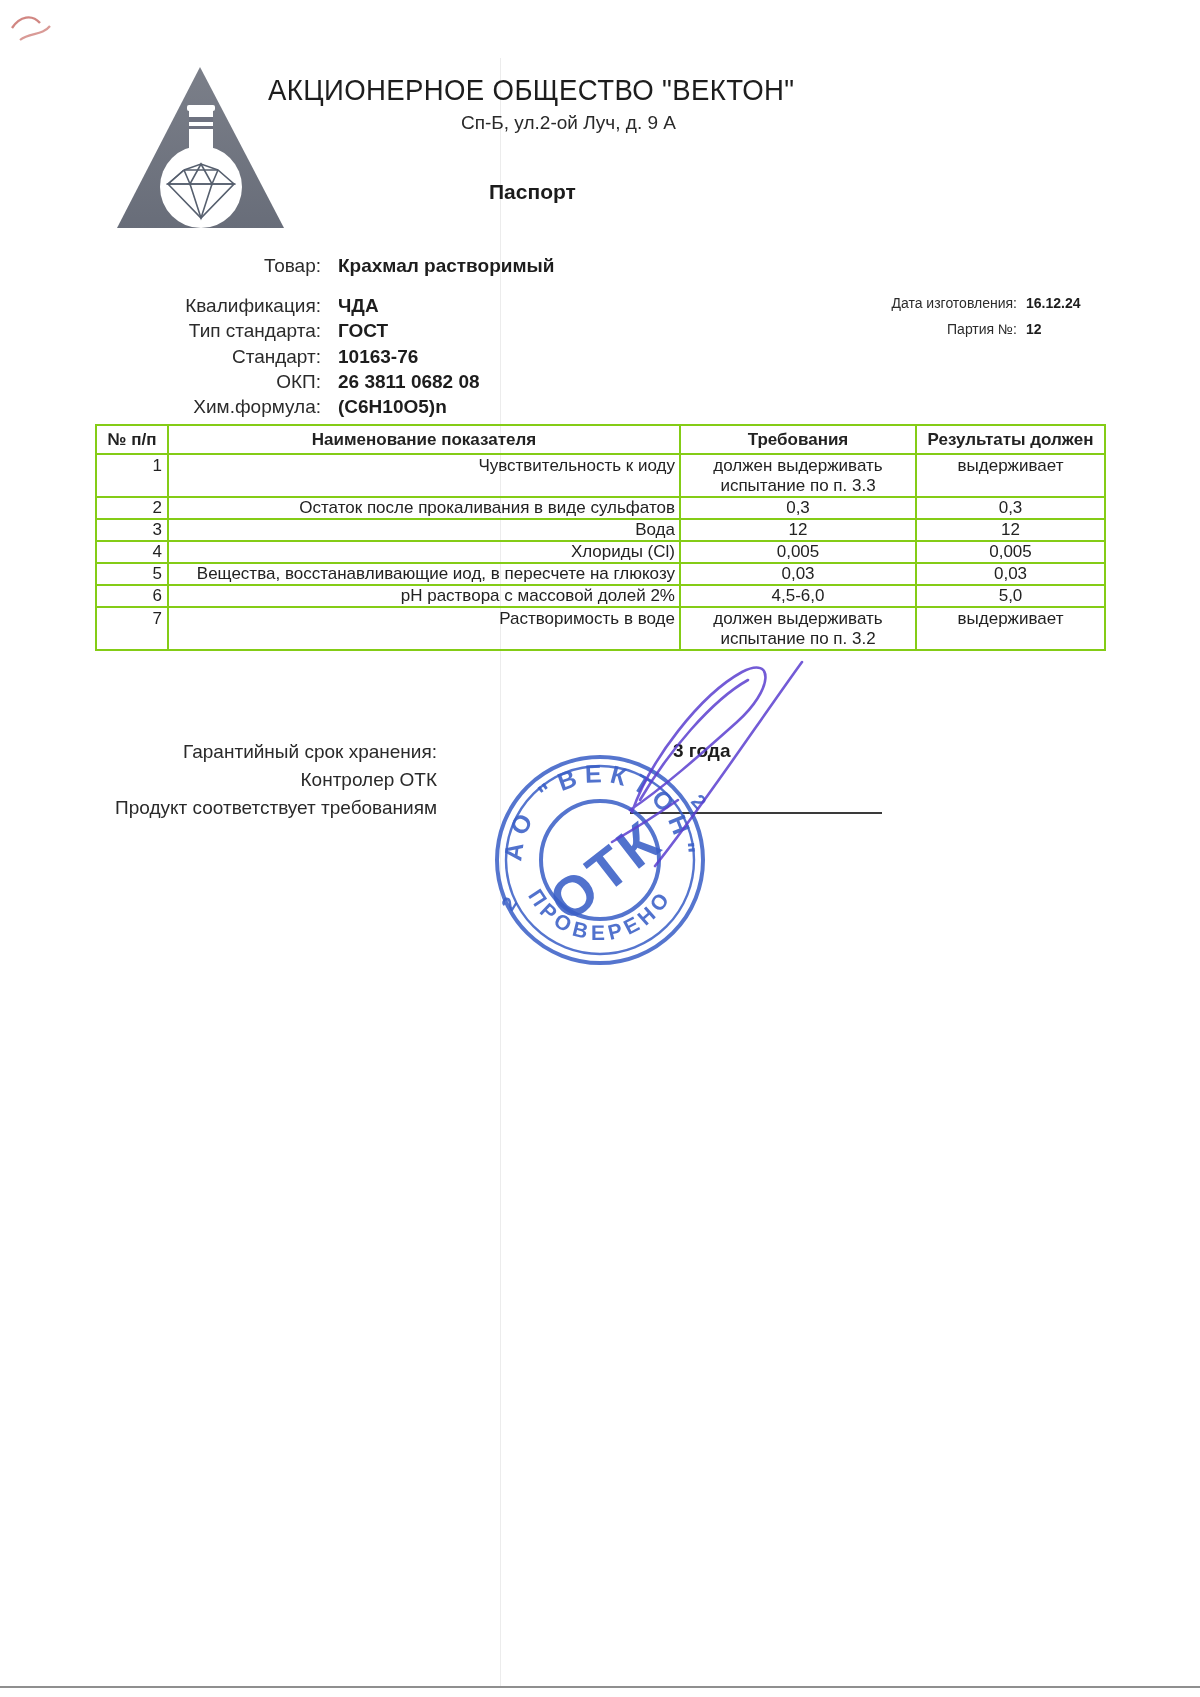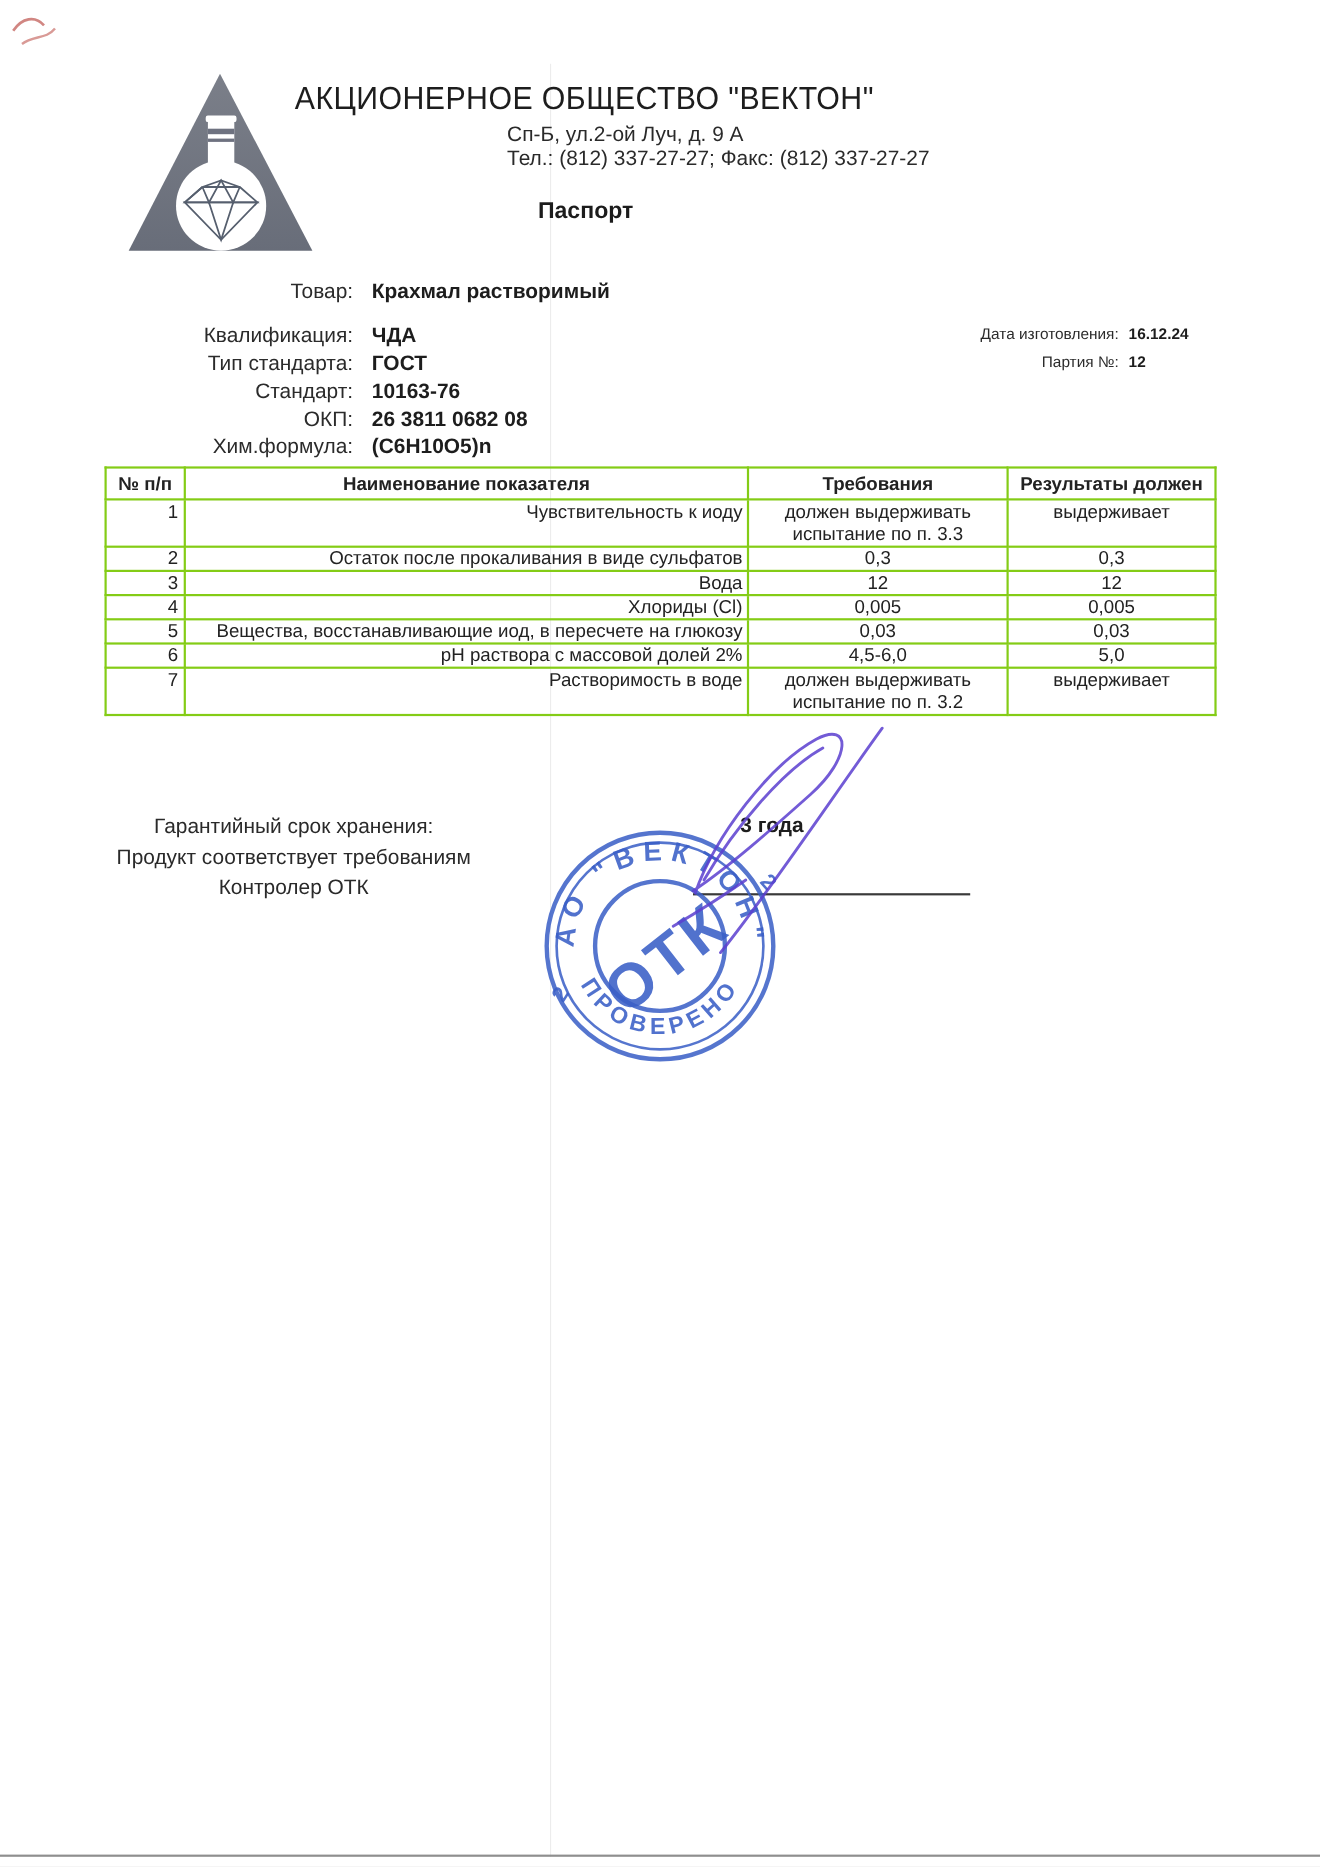--- a/index.html
+++ b/index.html
@@ -26,21 +26,21 @@
   table.analysis{position:absolute;left:95px;top:424px;border-collapse:collapse;table-layout:fixed;}
   table.analysis th,table.analysis td{border:2px solid #84cc16;font-size:17px;color:#222;
     overflow:hidden;}
   table.analysis th{height:27px;font-weight:bold;text-align:center;padding:0 2px;}
   tr.r-tall td{height:40px;vertical-align:top;line-height:20px;padding-top:1px;}
   tr.r-n td{height:20px;vertical-align:middle;}
   td.c-num{text-align:right;padding:0 5px 0 0;}
   td.c-name{text-align:right;padding:0 4px 0 6px;}
   td.c-req,td.c-res{text-align:center;padding:0 10px;}
   
-  .footer-block{left:97px;top:738px;width:340px;text-align:center;font-size:19px;
+  .footer-block{left:97px;top:738px;width:340px;text-align:right;font-size:19px;
     line-height:28px;color:#2a2a2a;}
   .warranty-value{left:673px;top:740px;font-size:19px;font-weight:bold;color:#1d1d1d;}
   .sig-line{left:630px;top:812px;width:252px;height:0;border-top:2px solid #3a3a3a;}
   
   .fold-line{left:500px;top:58px;width:1px;height:1630px;background:rgba(70,70,70,.10);}
   .bottom-edge{left:0;top:1686px;width:1200px;height:2px;background:#8f8f8f;}
 </style>
 </head>
 <body>
 
@@ -73,21 +73,20 @@
       <polyline points="74,110 58,124 124,124 108,110 74,110"></polyline>
       <polygon points="58,124 91,158 124,124"></polygon>
       <polyline points="74,110 80,124 91,104 102,124 108,110"></polyline>
       <polyline points="80,124 91,158 102,124"></polyline>
       <polyline points="58,124 74,110"></polyline>
     </g>
   </svg>
 
   <div class="abs company-name">АКЦИОНЕРНОЕ ОБЩЕСТВО "ВЕКТОН"</div>
   <div class="abs addr">Сп-Б, ул.2-ой Луч, д. 9 А</div>
-  <div class="abs contacts">Тел.: (812) 337-27-27; Факс: (812) 337-27-27</div>
   <div class="abs doc-title">Паспорт</div>
 
   <div class="abs info-row" style="top:255px;">
     <span class="lbl">Товар:</span><span class="val">Крахмал растворимый</span>
   </div>
   <div class="abs info-row" style="top:295px;">
     <span class="lbl">Квалификация:</span><span class="val">ЧДА</span>
   </div>
   <div class="abs info-row" style="top:320px;">
     <span class="lbl">Тип стандарта:</span><span class="val">ГОСТ</span>
@@ -163,22 +162,22 @@
       <td class="c-num">7</td>
       <td class="c-name">Растворимость в воде</td>
       <td class="c-req">должен выдерживать испытание по п. 3.2</td>
       <td class="c-res">выдерживает</td>
     </tr>
   </tbody>
     </table>
 
   <div class="abs footer-block">
     <div>Гарантийный срок хранения:</div>
+    <div>Контролер ОТК</div>
     <div>Продукт соответствует требованиям</div>
-    <div>Контролер ОТК</div>
   </div>
   <div class="abs warranty-value">3 года</div>
   <div class="abs sig-line"></div>
 
   <svg class="abs" style="left:480px;top:740px;" width="240" height="240" viewBox="0 0 240 240">
     <g opacity="0.86" fill="none" stroke="#3a5fc7">
       <circle cx="120" cy="120" r="103" stroke-width="4"></circle>
       <circle cx="120" cy="120" r="94" stroke-width="2.4"></circle>
       <circle cx="120" cy="120" r="59" stroke-width="4"></circle>
     </g>

